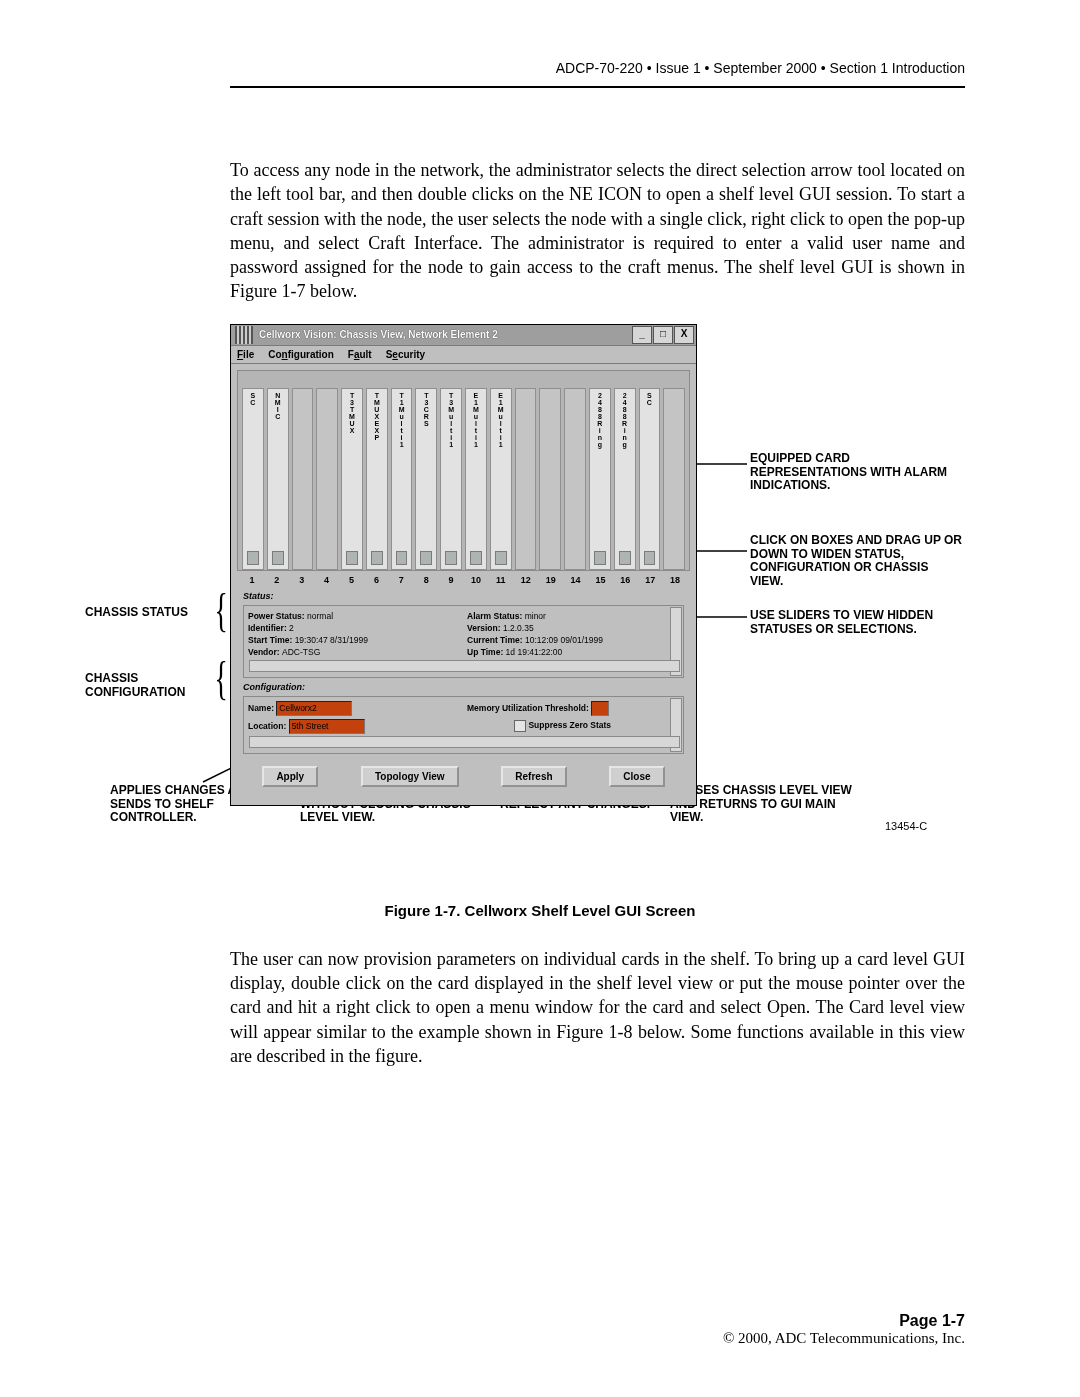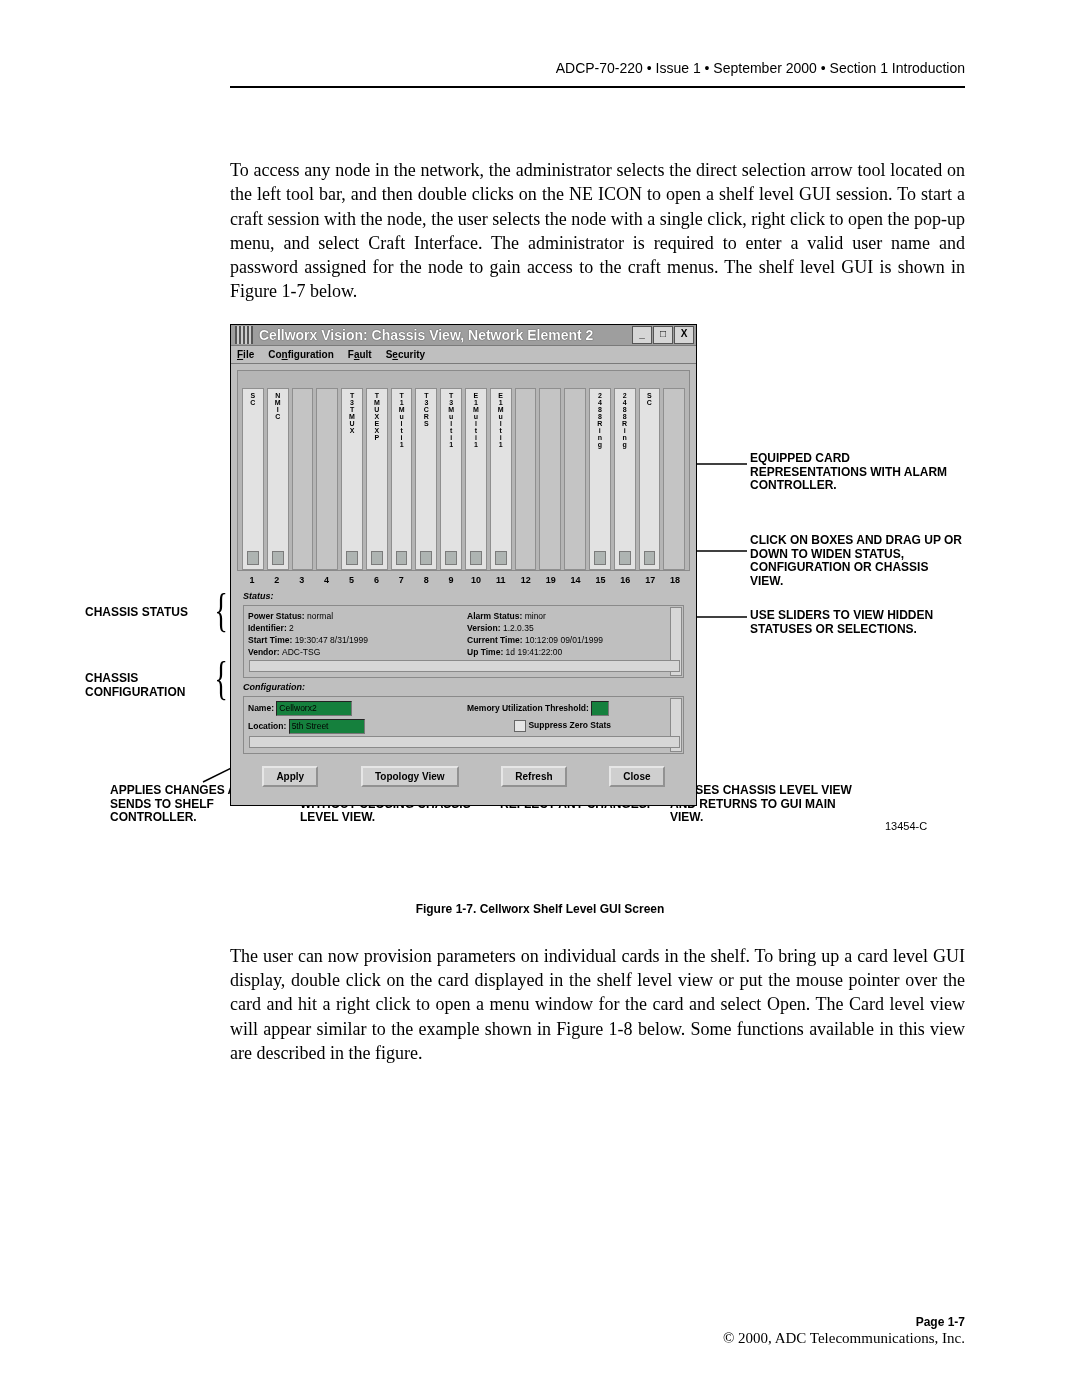--- a/index.html
+++ b/index.html
@@ -5,51 +5,51 @@
   html,body{margin:0;padding:0;background:#fff;}
   body{font-family:"Times New Roman",Times,serif;color:#000;}
   .page{width:1080px;height:1397px;position:relative;box-sizing:border-box;padding:60px 115px 40px 115px;}
   .header{text-align:right;font-family:Arial,Helvetica,sans-serif;font-size:14px;border-bottom:2px solid #000;padding-bottom:10px;margin-bottom:70px;margin-left:115px;}
   .para{font-size:18px;line-height:1.35;text-align:justify;margin:0 0 20px 115px;}
   .fig-wrap{position:relative;width:870px;height:560px;margin:0 0 10px 0;}
   
   .gui{position:absolute;left:115px;top:0;width:465px;background:#bfbfbf;border:1px solid #000;font-family:Arial,Helvetica,sans-serif;}
   .titlebar{display:flex;align-items:center;background:#9e9e9e;border-bottom:1px solid #7a7a7a;height:20px;}
   .tb-icon{width:18px;height:18px;margin:1px 4px;background:repeating-linear-gradient(90deg,#555 0 2px,#ccc 2px 4px);}
-  .tb-title{flex:1;font-size:14px;font-weight:bold;color:#fff;padding-left:2px;text-shadow:0 0 1px #000;}
+  .tb-title{flex:1;font-size:10px;font-weight:bold;color:#fff;padding-left:2px;text-shadow:0 0 1px #000;}
   .tb-btns{display:flex;margin-right:2px;}
   .tb-btn{width:18px;height:16px;background:#d6d6d6;border:1px solid #555;margin-left:1px;font-size:10px;font-weight:bold;text-align:center;line-height:14px;}
   .menubar{display:flex;background:#bfbfbf;border-bottom:1px solid #7a7a7a;padding:3px 6px;font-size:10px;font-weight:bold;gap:14px;}
   .menubar span{color:#000;}
   .menubar u{text-decoration:underline;}
   .chassis{padding:6px;}
   .slots{display:flex;gap:3px;background:#b5b5b5;padding:4px 4px 0 4px;border:1px solid #8a8a8a;align-items:flex-end;height:195px;}
   .slot{width:20px;height:180px;background:#e2e2e2;border:1px solid #8f8f8f;position:relative;}
   .slot.dim{background:#c4c4c4;}
   .slot-label{position:absolute;top:3px;left:0;right:0;font-size:7px;line-height:7px;font-weight:bold;text-align:center;white-space:pre-line;}
   .slot-dot{position:absolute;bottom:4px;left:4px;right:4px;height:12px;background:#aeb4b2;border:1px solid #7b7b7b;}
   .slotnums{display:flex;gap:3px;padding:4px;font-size:9px;font-weight:bold;}
   .slotnums span{width:22px;text-align:center;}
   .section-label{font-size:9px;font-weight:bold;padding:2px 6px;font-style:italic;}
   .pane{border:1px solid #8a8a8a;background:#bfbfbf;margin:2px 6px;padding:4px;font-size:8.5px;position:relative;}
   .pane-inner{display:flex;gap:24px;}
   .kv{line-height:12px;font-weight:bold;}
   .kv .val{font-weight:normal;}
   .scrollbar{position:absolute;right:1px;top:1px;bottom:1px;width:10px;background:#d7d7d7;border:1px solid #8a8a8a;}
   .scrollbar-h{height:10px;left:1px;right:1px;bottom:1px;top:auto;width:auto;}
-  .inputbox{border:1px inset #777;background:#15803d;height:13px;width:70px;display:inline-block;padding:0 2px;font-weight:normal;vertical-align:middle;}
+  .inputbox{border:1px inset #777;background:#c2410c;height:13px;width:70px;display:inline-block;padding:0 2px;font-weight:normal;vertical-align:middle;}
   .btnbar{display:flex;justify-content:space-around;padding:10px 4px 12px 4px;}
   .btn{border:2px outset #e6e6e6;background:#cfcfcf;font-size:10px;font-weight:bold;padding:3px 12px;}
   
   .ann{position:absolute;font-family:Arial,Helvetica,sans-serif;font-size:12px;font-weight:bold;line-height:1.15;}
   .brace{position:absolute;font-size:46px;font-family:"Times New Roman",serif;transform:scaleX(0.6);}
   svg.leaders{position:absolute;left:0;top:0;width:870px;height:560px;pointer-events:none;}
-  .caption{font-family:Arial,Helvetica,sans-serif;font-weight:bold;font-size:12px;text-align:center;margin:18px 0 28px 0;}
+  .caption{font-family:Arial,Helvetica,sans-serif;font-weight:bold;font-size:15px;text-align:center;margin:18px 0 28px 0;}
   .footer{position:absolute;right:115px;bottom:50px;text-align:right;font-size:15px;}
-  .footer b{font-family:Arial,Helvetica,sans-serif;font-size:12px;}
+  .footer b{font-family:Arial,Helvetica,sans-serif;font-size:16px;}
   .figid{position:absolute;font-family:Arial,Helvetica,sans-serif;font-size:11px;}
   .cbx{display:inline-block;width:10px;height:10px;border:1px solid #666;background:#e6e6e6;vertical-align:middle;}
 </style>
 </head>
 <body>
 <div class="page">
 
 <div class="header">ADCP-70-220 • Issue 1 • September 2000 • Section 1 Introduction</div>
 
 <p class="para">To access any node in the network, the administrator selects the direct selection arrow tool located on the left tool bar, and then double clicks on the NE ICON to open a shelf level GUI session. To start a craft session with the node, the user selects the node with a single click, right click to open the pop-up menu, and select Craft Interface. The administrator is required to enter a valid user name and password assigned for the node to gain access to the craft menus. The shelf level GUI is shown in Figure 1-7 below.</p>
@@ -72,21 +72,21 @@
     <line x1="358" y1="420" x2="358" y2="458" stroke="#000" stroke-width="1.4" marker-start="url(#arr)"></line>
     <line x1="450" y1="420" x2="525" y2="458" stroke="#000" stroke-width="1.4" marker-start="url(#arr)"></line>
   </svg>
 
   <span class="ann" style="left:-30px;top:282px;">CHASSIS STATUS</span>
   <span class="brace" style="left:95px;top:260px;">{</span>
   <span class="ann" style="left:-30px;top:348px;white-space:pre-line;">CHASSIS
 CONFIGURATION</span>
   <span class="brace" style="left:95px;top:328px;">{</span>
 
-  <span class="ann" style="left:635px;top:128px;width:200px;">EQUIPPED CARD REPRESENTATIONS WITH ALARM CONTROLLER.</span>
+  <span class="ann" style="left:635px;top:128px;width:200px;">EQUIPPED CARD REPRESENTATIONS WITH ALARM INDICATIONS.</span>
   <span class="ann" style="left:635px;top:210px;width:215px;">CLICK ON BOXES AND DRAG UP OR DOWN TO WIDEN STATUS, CONFIGURATION OR CHASSIS VIEW.</span>
   <span class="ann" style="left:635px;top:285px;width:200px;">USE SLIDERS TO VIEW HIDDEN STATUSES OR SELECTIONS.</span>
 
   <span class="ann" style="left:-5px;top:460px;width:175px;">APPLIES CHANGES AND SENDS TO SHELF CONTROLLER.</span>
   <span class="ann" style="left:185px;top:460px;width:195px;">RETURNS TO GUI MAIN VIEW WITHOUT CLOSING CHASSIS LEVEL VIEW.</span>
   <span class="ann" style="left:385px;top:460px;width:155px;">REPAINTS WINDOW TO REFLECT ANY CHANGES.</span>
   <span class="ann" style="left:555px;top:460px;width:200px;">CLOSES CHASSIS LEVEL VIEW AND RETURNS TO GUI MAIN VIEW.</span>
   <span class="figid" style="left:770px;top:496px;">13454-C</span>
 
   <div class="gui">

